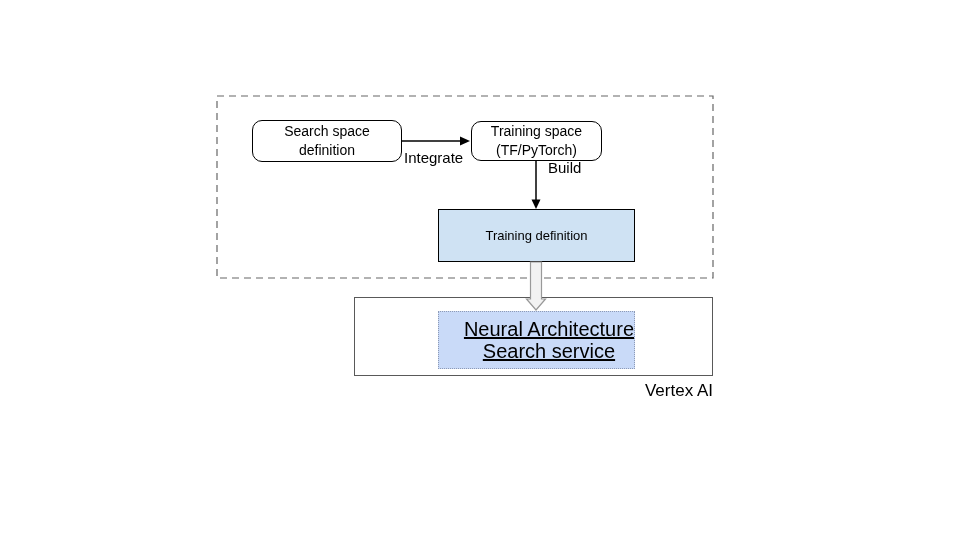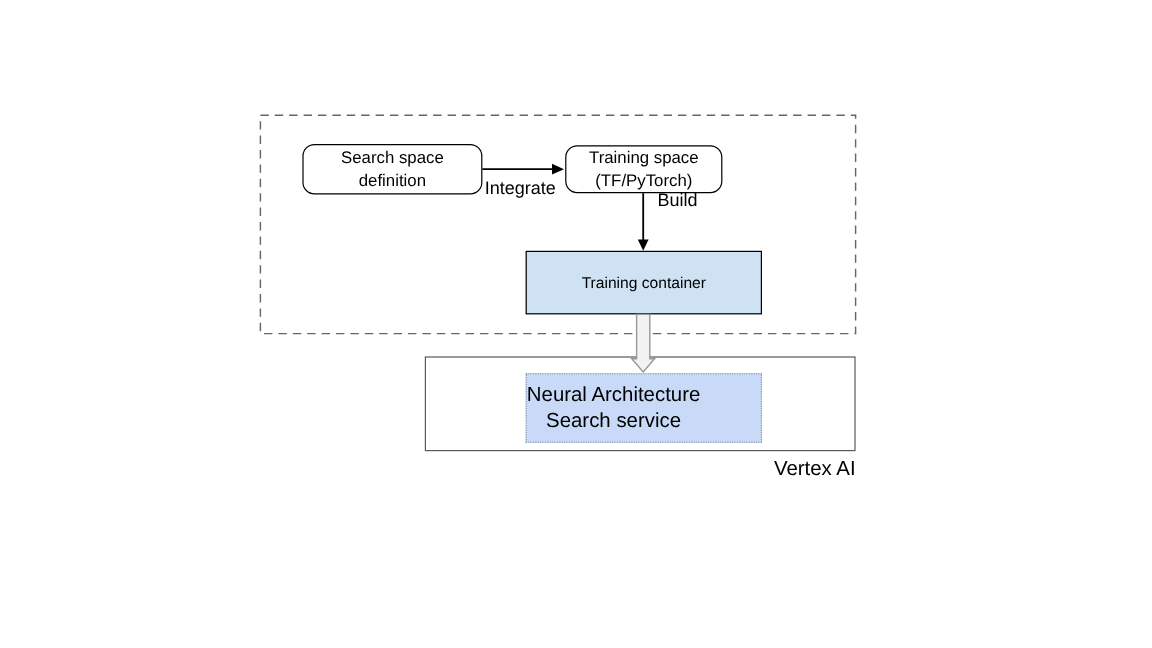--- a/index.html
+++ b/index.html
@@ -55,24 +55,24 @@
     border: 1px solid var(--vertex-border, #595959);
     z-index: 1; box-sizing: border-box;
   }
 
   
   #nas-service-box {
     position: absolute;
     left: 438px; top: 311px; width: 197px; height: 58px;
     background: var(--nas-fill, #c9daf8);
     border: 1.5px dotted var(--nas-border, #8e9ab5);
-    display: flex; align-items: center; justify-content: flex-start;
+    display: flex; align-items: center; justify-content: flex-end;
     text-align: center; white-space: pre-line;
-    font-size: 17px; line-height: 22px;
-    z-index: 2; box-sizing: border-box;
+    font-size: 20px; line-height: 22px;
+    z-index: 2; box-sizing: border-box; text-decoration: underline;
   }
 
   
   .edge-label {
     position: absolute;
     font-size: 15px;
     line-height: 16px;
     z-index: 3;
     white-space: nowrap;
   }
@@ -116,21 +116,21 @@
     <span>Search space
 definition</span>
   </div>
 
   <div id="training-codes-box" class="box-rounded">
     <span>Training space
 (TF/PyTorch)</span>
   </div>
 
   <div id="training-container-box">
-    <span>Training container</span>
+    <span>Training definition</span>
   </div>
 
   <div id="vertex-ai-container"></div>
 
   <div id="nas-service-box">
     <span>Neural Architecture
 Search service</span>
   </div>
 
   <div id="integrate-label" class="edge-label">Integrate</div>

